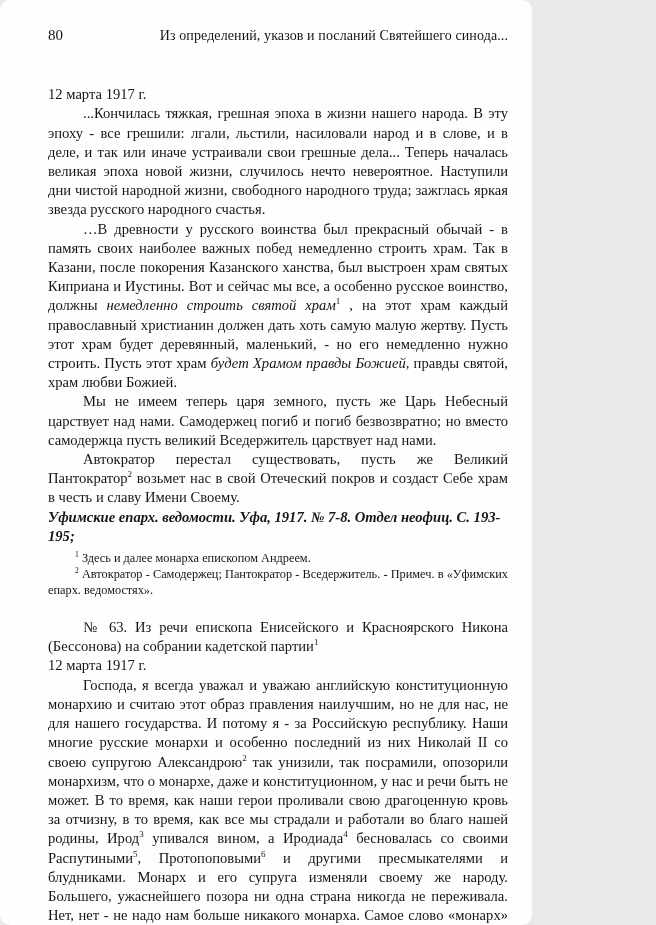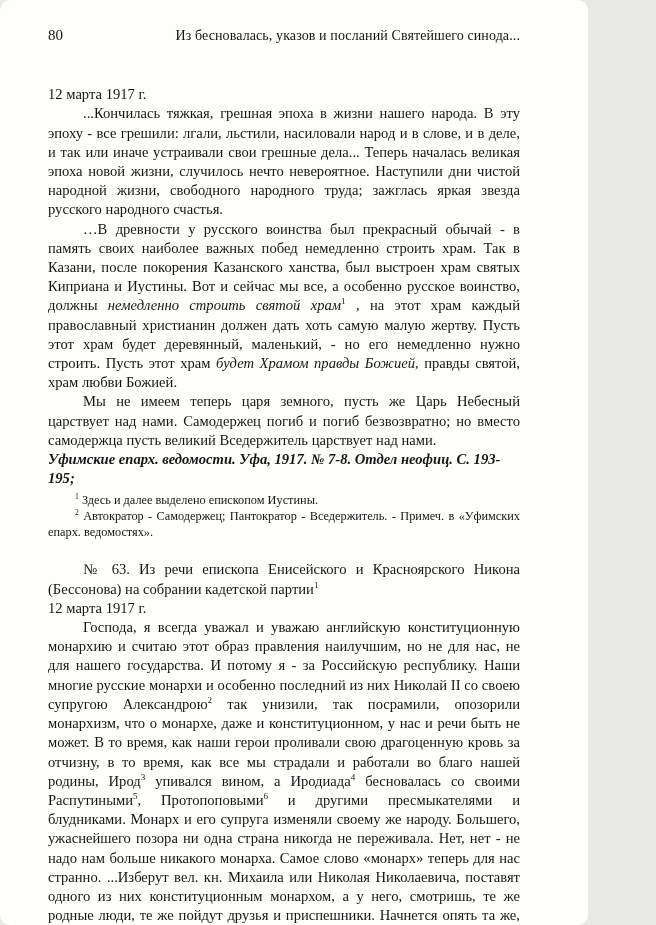--- a/index.html
+++ b/index.html
@@ -3,25 +3,25 @@
 <meta charset="utf-8">
 <style>
   * { margin: 0; padding: 0; box-sizing: border-box; }
   html, body {
     width: 656px;
     height: 925px;
     background: #e9e9e7;
     overflow: hidden;
   }
   .page {
-    width: 588px;
+    width: 532px;
     height: 925px;
     background: #fefefc;
     border-radius: 10px;
-    padding: 26px 68px 20px 48px;
+    padding: 26px 24px 20px 48px;
     font-family: "Liberation Serif", serif;
     font-size: 14.6px;
     line-height: 19.2px;
     color: #151515;
   }
   .running-header {
     display: flex;
     justify-content: space-between;
     align-items: baseline;
     margin-bottom: 40px;
@@ -71,31 +71,32 @@
   }
   .it { font-style: italic; }
 </style>
 </head>
 <body>
 
 <div class="page">
 
   <div class="running-header">
     <span class="page-num">80</span>
-    <span class="running-title">Из бесновалась, указов и посланий Святейшего синода...</span>
+    <span class="running-title">Из определений, указов и посланий Святейшего синода...</span>
   </div>
 
   <section class="doc-section">
     <p class="date-line">12 марта 1917 г.</p>
     <p class="body-para"><span>...Кончилась тяжкая, грешная эпоха в жизни нашего народа. В эту эпоху - все грешили: лгали, льстили, насиловали народ и в слове, и в деле, и так или иначе устраивали свои грешные дела... Теперь началась великая эпоха новой жизни, случилось нечто невероятное. Наступили дни чистой народной жизни, свободного народного труда; зажглась яркая звезда русского народного счастья.</span></p>
     <p class="body-para"><span>…В древности у русского воинства был прекрасный обычай - в память своих наиболее важных побед немедленно строить храм. Так в Казани, после покорения Казанского ханства, был выстроен храм святых Киприана и Иустины. Вот и сейчас мы все, а особенно русское воинство, должны </span><span class="it">немедленно строить святой храм</span><sup>1</sup><span> , на этот храм каждый православный христианин должен дать хоть самую малую жертву. Пусть этот храм будет деревянный, маленький, - но его немедленно нужно строить. Пусть этот храм </span><span class="it">будет Храмом правды Божией,</span><span> правды святой, храм любви Божией.</span></p>
     <p class="body-para"><span>Мы не имеем теперь царя земного, пусть же Царь Небесный царствует над нами. Самодержец погиб и погиб безвозвратно; но вместо самодержца пусть великий Вседержитель царствует над нами.</span></p>
+    <p class="body-para"><span>Автократор перестал существовать, пусть же Великий Пантократор</span><sup>2</sup><span> возьмет нас в свой Отеческий покров и создаст Себе храм в честь и славу Имени Своему.</span></p>
     <p class="source-line">Уфимские епарх. ведомости. Уфа, 1917. № 7-8. Отдел неофиц. С. 193-195;</p>
     <div class="footnotes">
-      <p class="footnote"><sup>1</sup><span> Здесь и далее выделено епископом Иустины.</span></p>
+      <p class="footnote"><sup>1</sup><span> Здесь и далее монарха епископом Андреем.</span></p>
       <p class="footnote"><sup>2</sup><span> Автократор - Самодержец; Пантократор - Вседержитель. - Примеч. в «Уфимских епарх. ведомостях».</span></p>
     </div>
   </section>
 
   <section class="doc-section">
     <p class="heading"><span>№ 63. Из речи епископа Енисейского и Красноярского Никона (Бессонова) на собрании кадетской партии</span><sup>1</sup></p>
     <p class="date-line">12 марта 1917 г.</p>
     <p class="body-para"><span>Господа, я всегда уважал и уважаю английскую конституционную монархию и считаю этот образ правления наилучшим, но не для нас, не для нашего государства. И потому я - за Российскую республику. Наши многие русские монархи и особенно последний из них Николай II со своею супругою Александрою</span><sup>2</sup><span> так унизили, так посрамили, опозорили монархизм, что о монархе, даже и конституционном, у нас и речи быть не может. В то время, как наши герои проливали свою драгоценную кровь за отчизну, в то время, как все мы страдали и работали во благо нашей родины, Ирод</span><sup>3</sup><span> упивался вином, а Иродиада</span><sup>4</sup><span> бесновалась со своими Распутиными</span><sup>5</sup><span>, Протопоповыми</span><sup>6</sup><span> и другими пресмыкателями и блудниками. Монарх и его супруга изменяли своему же народу. Большего, ужаснейшего позора ни одна страна никогда не переживала. Нет, нет - не надо нам больше никакого монарха. Самое слово «монарх» теперь для нас странно. ...Изберут вел. кн. Михаила или Николая Николаевича, поставят одного из них конституционным монархом, а у него, смотришь, те же родные люди, те же пойдут друзья и приспешники. Начнется опять та же, пусть себе сначала в меньшей степени, камарилья, свистопляска, чехарда. ...Я повторяю, глубоко уважаю английский образ правления,</span></p>
   </section>
 

